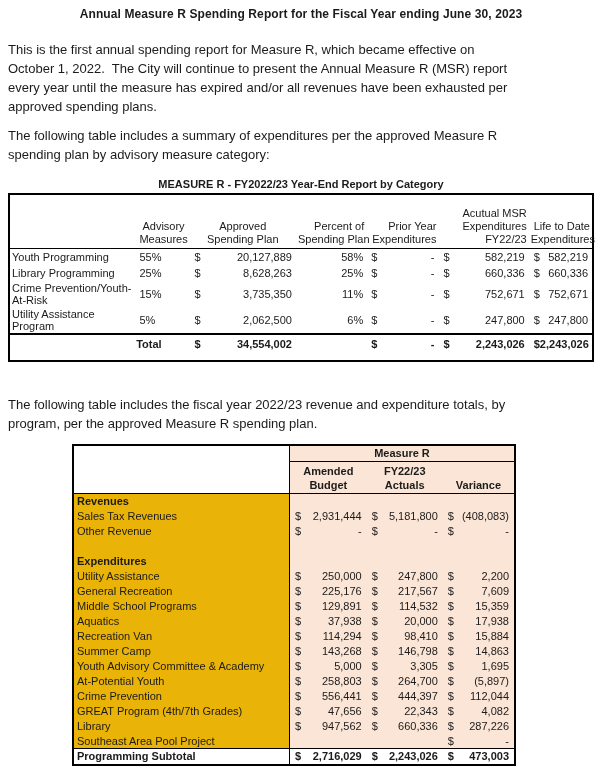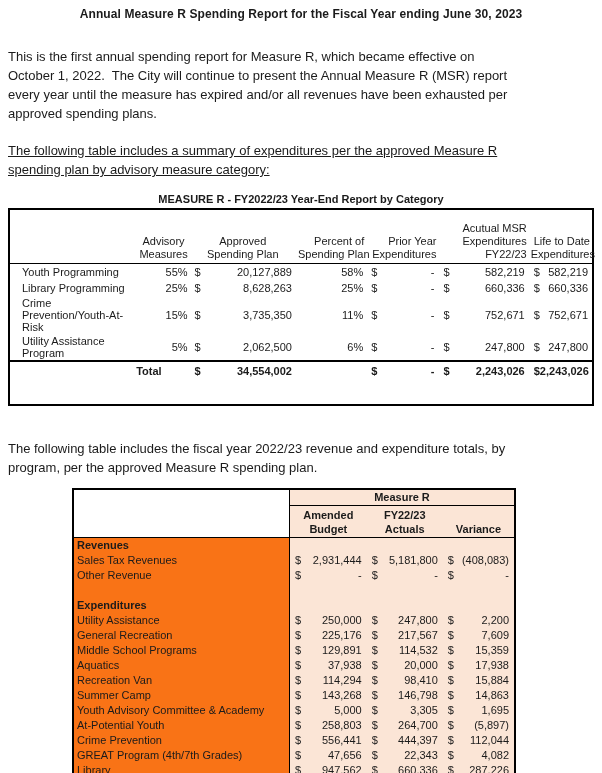--- a/index.html
+++ b/index.html
@@ -10,51 +10,51 @@
     font-family:"Liberation Sans","DejaVu Sans",sans-serif;
     color:#1b1b1b; padding:6px 8px; position:relative;
   }
   .doc-title{
     font-size:12px; font-weight:bold; text-align:center;
     line-height:16px; letter-spacing:.1px;
   }
   .para{
     font-size:13px; line-height:19px; white-space:pre-wrap; width:586px;
   }
-  .p1{ margin-top:25px; }
-  .p2{ margin-top:18px;text-decoration:underline; }
+  .p1{ margin-top:18px; }
+  .p2{ margin-top:10px; }
   .p3{ margin-top:33px; }
 
   
   .t1-title{
     margin-top:14px; font-size:11px; font-weight:bold; text-align:center;
     width:586px;
   }
   table{ border-collapse:collapse; table-layout:fixed; }
   .t1{
     margin-top:3px; width:586px; border:2px solid var(--line);
     font-size:11px;
   }
   .t1 th{
     font-weight:normal; vertical-align:bottom; white-space:pre;
     padding:12px 2px 2px 2px; line-height:13px;
     border-bottom:1px solid var(--line);
   }
   .t1 th.h-adv, .t1 th.h-app{ text-align:center; }
   .t1 th.h-pct, .t1 th.h-pri, .t1 th.h-act, .t1 th.h-ltd{ text-align:right; }
   .t1 td{ height:16px; padding:1px 2px; vertical-align:middle; }
-  .t1 td.cat{ padding-left:12px; }
-  .t1 td.adv{ text-align:right; }
+  .t1 td.cat{ padding-left:2px; }
+  .t1 td.adv{ text-align:left; }
   .t1 td.pct{ text-align:right; padding-right:3px; }
   .money{ display:flex; justify-content:space-between; align-items:baseline; }
   .money .cur{ padding-left:3px; }
   .money .val{ padding-right:2px; }
   .t1 tr.total-row td{
     border-top:2px solid var(--line); font-weight:bold;
-    padding-top:3px; padding-bottom:27px;
+    padding-top:3px; padding-bottom:10px;
   }
   .t1 tr.total-row td.tlabel{ text-align:right; padding-right:28px; }
 
   
   .t2wrap{ margin-top:11px; margin-left:64px; }
   .t2{ width:444px; border:2px solid var(--line); font-size:11px; }
   .t2 col.c-label{ width:216px; }
   .t2 col.c-amended{ width:77px; }
   .t2 col.c-actuals{ width:76px; }
   .t2 col.c-variance{ width:72px; }
@@ -63,21 +63,21 @@
   .t2 th.grp{
     background:var(--fill); font-weight:bold; text-align:center;
     border-bottom:1px solid var(--line); height:17px; vertical-align:middle;
   }
   .t2 th.sub{
     background:var(--fill); font-weight:bold; text-align:center;
     white-space:pre; line-height:14px; vertical-align:bottom;
     padding:2px 0 1px 0; border-bottom:1px solid var(--line); height:31px;
   }
   .t2 td{ height:15px; padding:0 2px; vertical-align:middle; }
-  .t2 td.lbl{ background:#f97316; border-right:1px solid var(--line); padding-left:3px; }
+  .t2 td.lbl{ background:#eab308; border-right:1px solid var(--line); padding-left:3px; }
   .t2 td.num{ background:var(--fill); }
   .t2 tr.r-section td.lbl{ font-weight:bold; }
   .t2 tr.r-blank td{ height:15px; }
   .t2 tr.r-subtotal td{
     border-top:1px solid var(--line); font-weight:bold; background:#fff;
     height:16px;
   }
   .t2 tr.r-subtotal td.lbl{ background:#fff; }
   .t2 .money .cur{ padding-left:3px; }
   .t2 .money .val{ padding-right:3px; }

